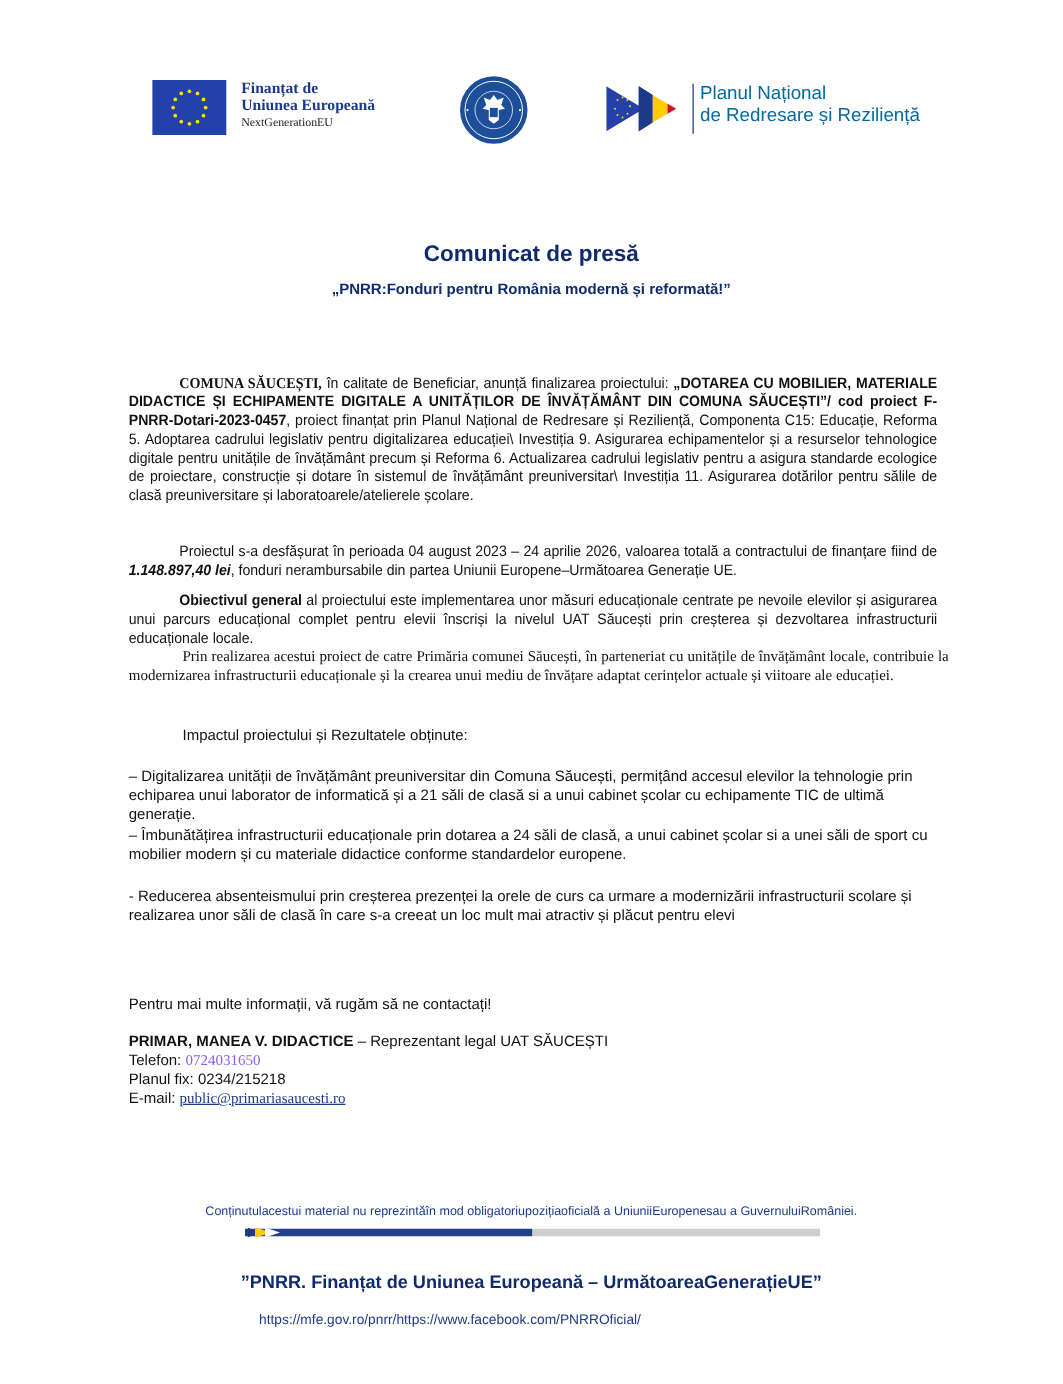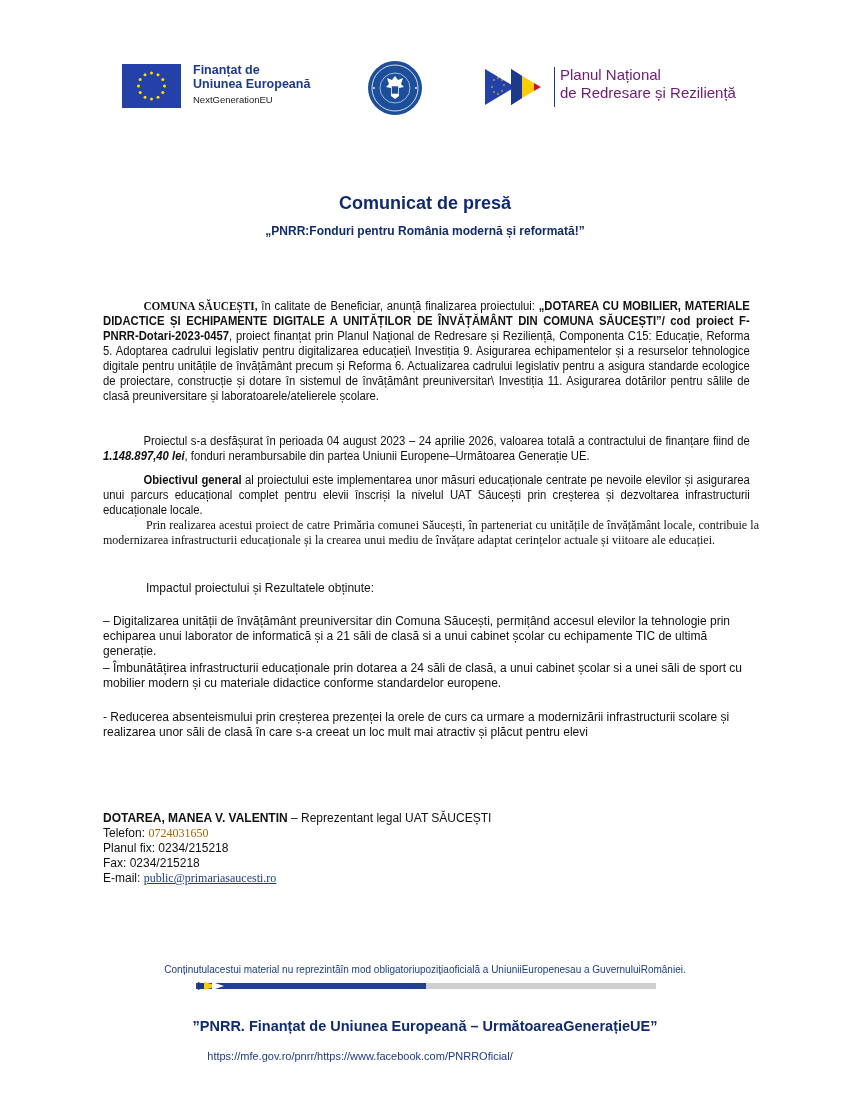--- a/index.html
+++ b/index.html
@@ -2,27 +2,27 @@
 <html><head>
   <meta charset="utf-8">
   <style>
     html, body { margin:0; padding:0; background:#ffffff; }
     body { width:850px; height:1107px; position:relative; overflow:hidden; font-family:"Liberation Sans", sans-serif; color:#000; }
     .abs { position:absolute; }
 
     
     .eu-flag { left:122px; top:64px; width:59px; height:44px; background:#2341a8; }
     .eu-flag svg { width:100%; height:100%; display:block; }
-    .eu-text { left:193px; top:63px; }
+    .eu-text { left:193px; top:63px;font-family:Liberation Serif, serif; }
     .eu-text .l1, .eu-text .l2 { font-weight:bold; font-size:12.5px; color:#1d3a8a; line-height:14px; }
     .eu-text .l3 { font-size:9.5px; color:#222; margin-top:3px; }
     .gov-seal { left:367px; top:60px; width:56px; height:56px; }
     .pnrr-logo { left:485px; top:67px; width:70px; height:40px; }
     .pnrr-divider { left:554px; top:67px; width:1px; height:40px; background:#1d3a8a; }
-    .pnrr-text { left:560px; top:66px; font-size:15px; color:#701a75; line-height:18px; }
+    .pnrr-text { left:560px; top:66px; font-size:15px; color:#0369a1; line-height:18px; }
 
     
     .title { left:0; width:850px; top:193px; text-align:center; font-weight:bold; font-size:18px; color:#102a6e; }
     .subtitle { left:0; width:850px; top:224px; text-align:center; font-weight:bold; font-size:12px; color:#102a6e; }
 
     
     .body { left:103px; width:646px; font-size:12px; line-height:15px; color:#111; font-family:"Liberation Sans", sans-serif; }
     .justify { text-align:justify; text-align-last:left; }
     .serif { font-family:"Liberation Serif", serif; }
     .indent { text-indent:43px; }
@@ -31,21 +31,21 @@
     .p3 { top:473px; transform:scaleX(0.94); transform-origin:left top; width:688px; }
     .p4 { top:518px; font-size:12px; line-height:15px; width:656px; }
     .p5 { top:581px; }
     .p6 { top:614px; }
     .p7 { top:661px; }
     .p8 { top:710px; }
 
     .contact { left:103px; top:796px; font-size:12px; line-height:15px; color:#111; }
     .contact .row { white-space:nowrap; }
     .contact .gap { height:15px; }
-    .contact .serif-val { font-family:"Liberation Serif", serif; color:#a16207; }
+    .contact .serif-val { font-family:"Liberation Serif", serif; color:#8b5cf6; }
     .contact a { font-family:"Liberation Serif", serif; color:#1d3a8a; text-decoration:underline; }
 
     
     .disclaimer { left:0; width:850px; top:964px; text-align:center; font-size:10px; color:#1d3a8a; }
     .footer-bar { left:196px; top:982px; width:460px; height:8px; }
     .bar-blue { position:absolute; left:0; top:1px; width:230px; height:6px; background:#22408e; }
     .bar-grey { position:absolute; left:230px; top:1px; width:230px; height:6px; background:#cfcfcf; }
     .bar-arrow { position:absolute; left:2px; top:0; width:30px; height:8px; }
     .slogan { left:0; width:850px; top:1018px; text-align:center; font-weight:bold; font-size:14.5px; color:#102a6e; }
     .links { left:0; width:720px; top:1050px; text-align:center; font-size:11px; color:#1d3a8a; }
@@ -126,25 +126,25 @@
 
 <div class="abs body justify indent serif p4">Prin realizarea acestui proiect de catre Primăria comunei Săucești, în parteneriat cu unitățile de învățământ locale, contribuie la modernizarea infrastructurii educaționale și la crearea unui mediu de învățare adaptat cerințelor actuale și viitoare ale educației.</div>
 
 <div class="abs body indent p5">Impactul proiectului și Rezultatele obținute:</div>
 
 <div class="abs body p6">– Digitalizarea unității de învățământ preuniversitar din Comuna Săucești, permițând accesul elevilor la tehnologie prin echiparea unui laborator de informatică și a 21 săli de clasă si a unui cabinet școlar cu echipamente TIC de ultimă generație.</div>
 <div class="abs body p7">– Îmbunătățirea infrastructurii educaționale prin dotarea a 24 săli de clasă, a unui cabinet școlar si a unei săli de sport cu mobilier modern și cu  materiale didactice conforme standardelor europene.</div>
 <div class="abs body p8">- Reducerea absenteismului prin creșterea prezenței la orele de curs ca urmare a modernizării infrastructurii scolare și realizarea unor săli de clasă în care s-a creeat un loc mult mai atractiv și plăcut pentru elevi</div>
 
 <div class="abs contact">
+  <div class="row">Pentru mai multe informații, vă rugăm să ne contactați!</div>
   <div class="gap"></div>
-  <div class="row"><b>DOTAREA,  MANEA V. VALENTIN</b><span> – Reprezentant legal UAT SĂUCEȘTI</span></div>
+  <div class="row"><b>PRIMAR,  MANEA V. DIDACTICE</b><span> – Reprezentant legal UAT SĂUCEȘTI</span></div>
   <div class="row"><span>Telefon: </span><span class="serif-val">0724031650</span></div>
   <div class="row"><span>Planul fix: </span><span>0234/215218</span></div>
-  <div class="row"><span>Fax:  </span><span>0234/215218</span></div>
   <div class="row"><span>E-mail: </span><a>public@primariasaucesti.ro</a></div>
 </div>
 
 <div class="abs disclaimer">Conținutulacestui material nu reprezintăîn mod obligatoriupozițiaoficială a UniuniiEuropenesau a GuvernuluiRomâniei.</div>
 <div class="abs footer-bar">
   <div class="bar-blue"></div>
   <div class="bar-grey"></div>
   <svg class="bar-arrow" viewBox="0 0 30 8">
     <polygon points="0,0 10,4 0,8" fill="#1d3a8a"></polygon>
     <polygon points="6,0 20,4 6,8" fill="#ffcc00"></polygon>

